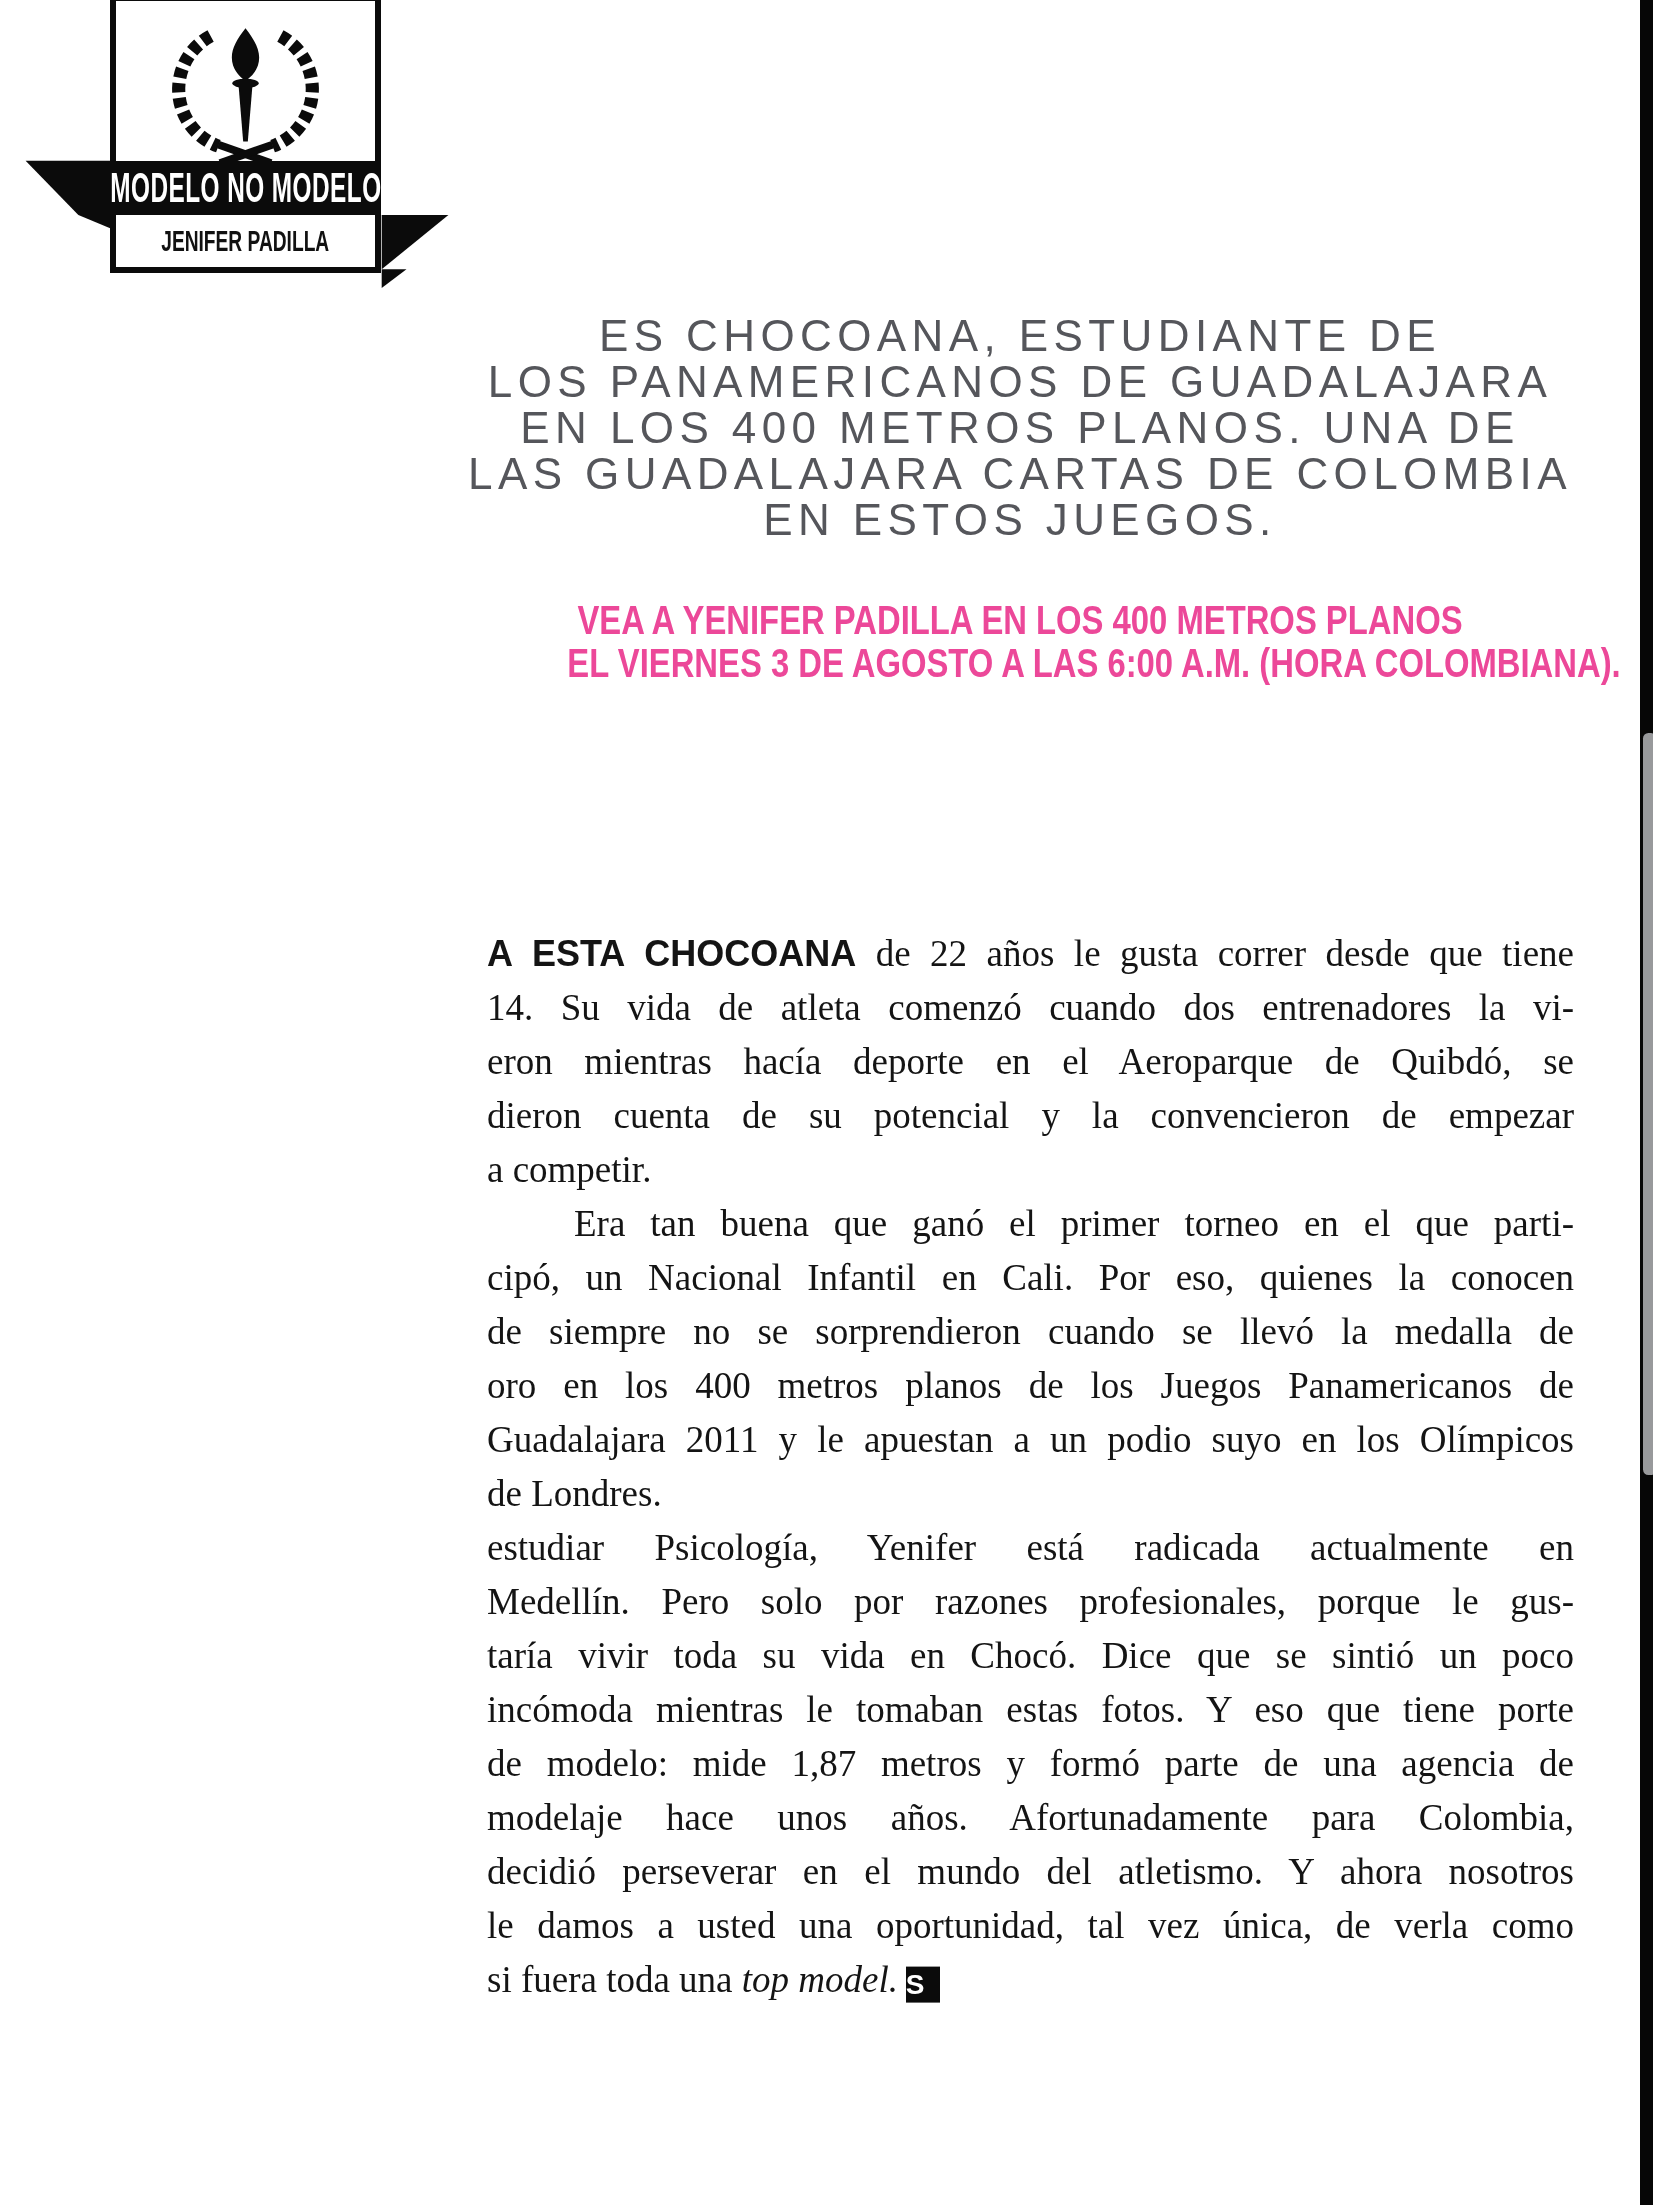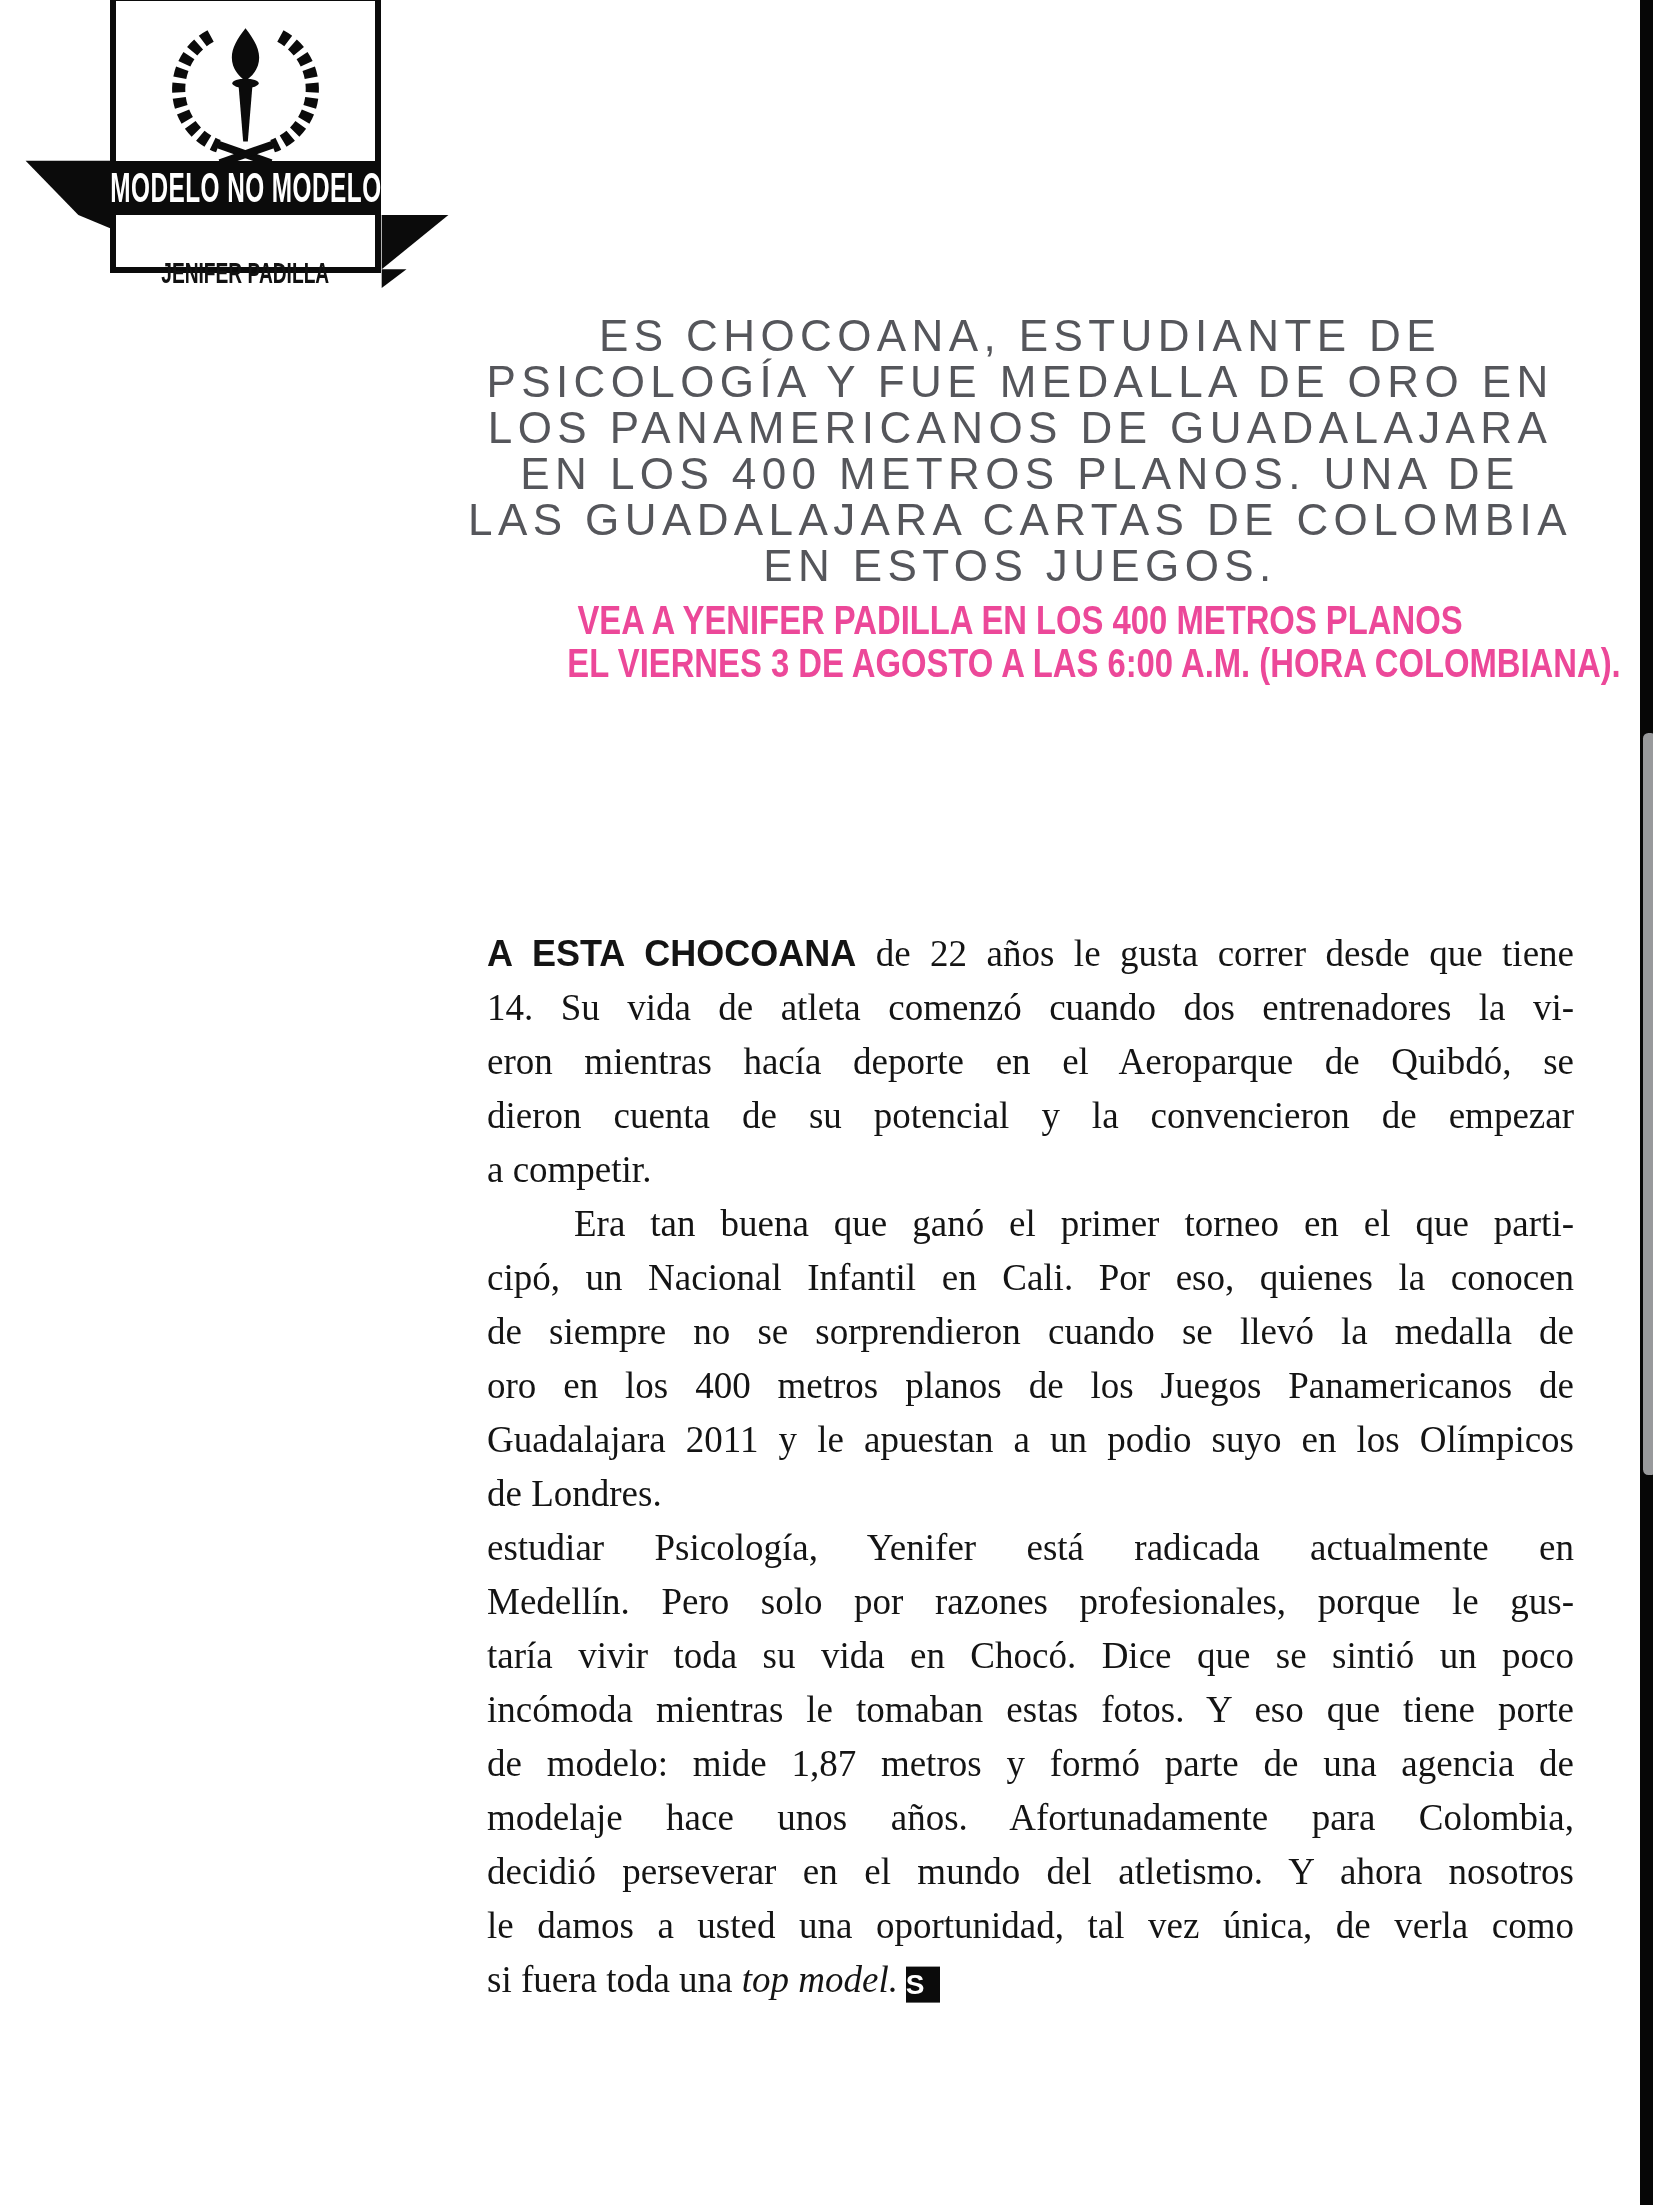--- a/index.html
+++ b/index.html
@@ -17,21 +17,21 @@
   .logo-band{
     position:absolute;left:110px;top:161px;width:271px;height:54px;background:#0b0b0b;
     display:flex;align-items:flex-end;justify-content:center;overflow:visible;
   }
   .logo-band span{
     color:#ffffff;font-weight:bold;font-size:42px;line-height:54px;white-space:nowrap;
     transform:scaleX(0.58);transform-origin:50% 50%;letter-spacing:0.8px;
   }
   .logo-sub{
     position:absolute;left:116px;top:215px;width:259px;height:52px;
-    display:flex;align-items:center;margin-top:32px;
+    display:flex;align-items:center;
   }
   .logo-sub span{
     color:#111111;font-weight:bold;font-size:29.5px;white-space:nowrap;
     transform:scaleX(0.65);transform-origin:50% 50%;
   }
   
   .headline{
     position:absolute;left:468px;top:313px;width:1104px;
     color:#55565b;font-size:44px;line-height:46px;letter-spacing:5.4px;
     text-align:center;font-weight:normal;
@@ -95,21 +95,20 @@
 </div>
 <div class="logo-band">
   <span>MODELO NO MODELO</span>
 </div>
 <div class="logo-sub">
   <span>JENIFER PADILLA</span>
 </div>
 
 <div class="headline">
   <div>ES CHOCOANA, ESTUDIANTE DE</div>
-  <div>PSICOLOGÍA Y FUE MEDALLA DE ORO EN</div>
   <div>LOS PANAMERICANOS DE GUADALAJARA</div>
   <div>EN LOS 400 METROS PLANOS. UNA DE</div>
   <div>LAS GUADALAJARA CARTAS DE COLOMBIA</div>
   <div>EN ESTOS JUEGOS.</div>
 </div>
 
 <div class="subheadline">
   <div>VEA A YENIFER PADILLA EN LOS 400 METROS PLANOS</div>
   <div>EL VIERNES 3 DE AGOSTO A LAS 6:00 A.M. (HORA COLOMBIANA).</div>
 </div>

